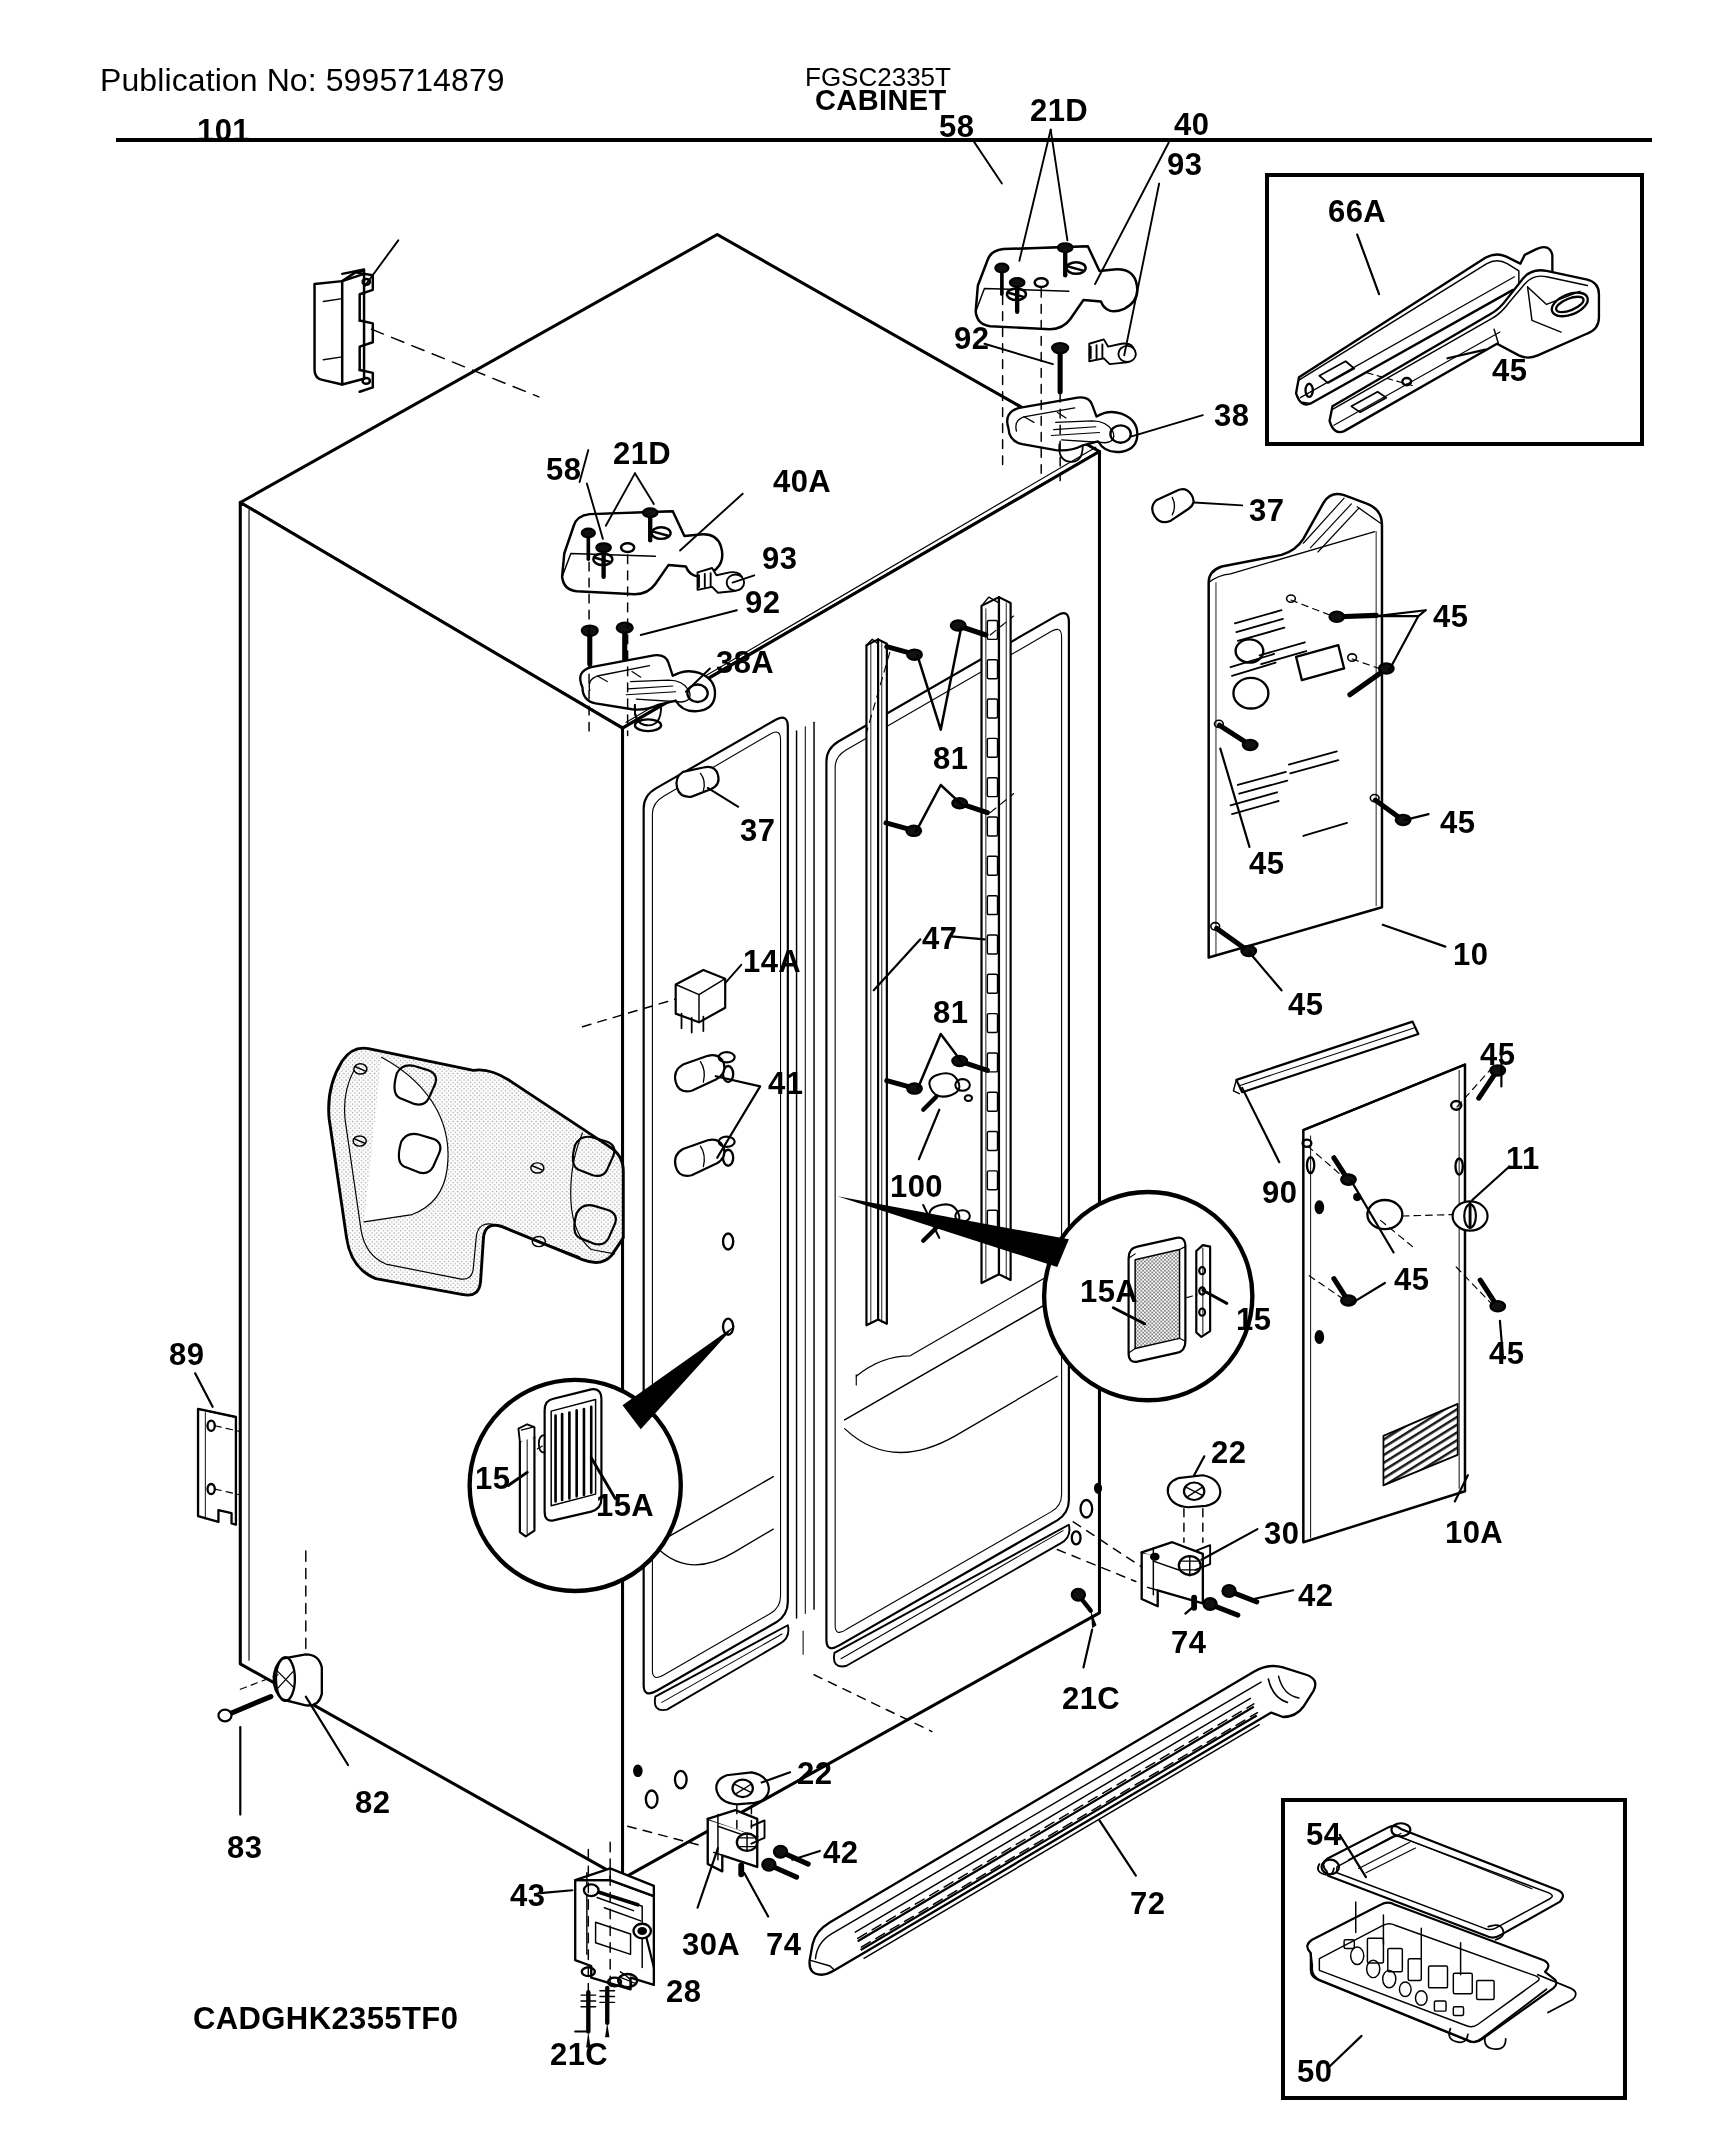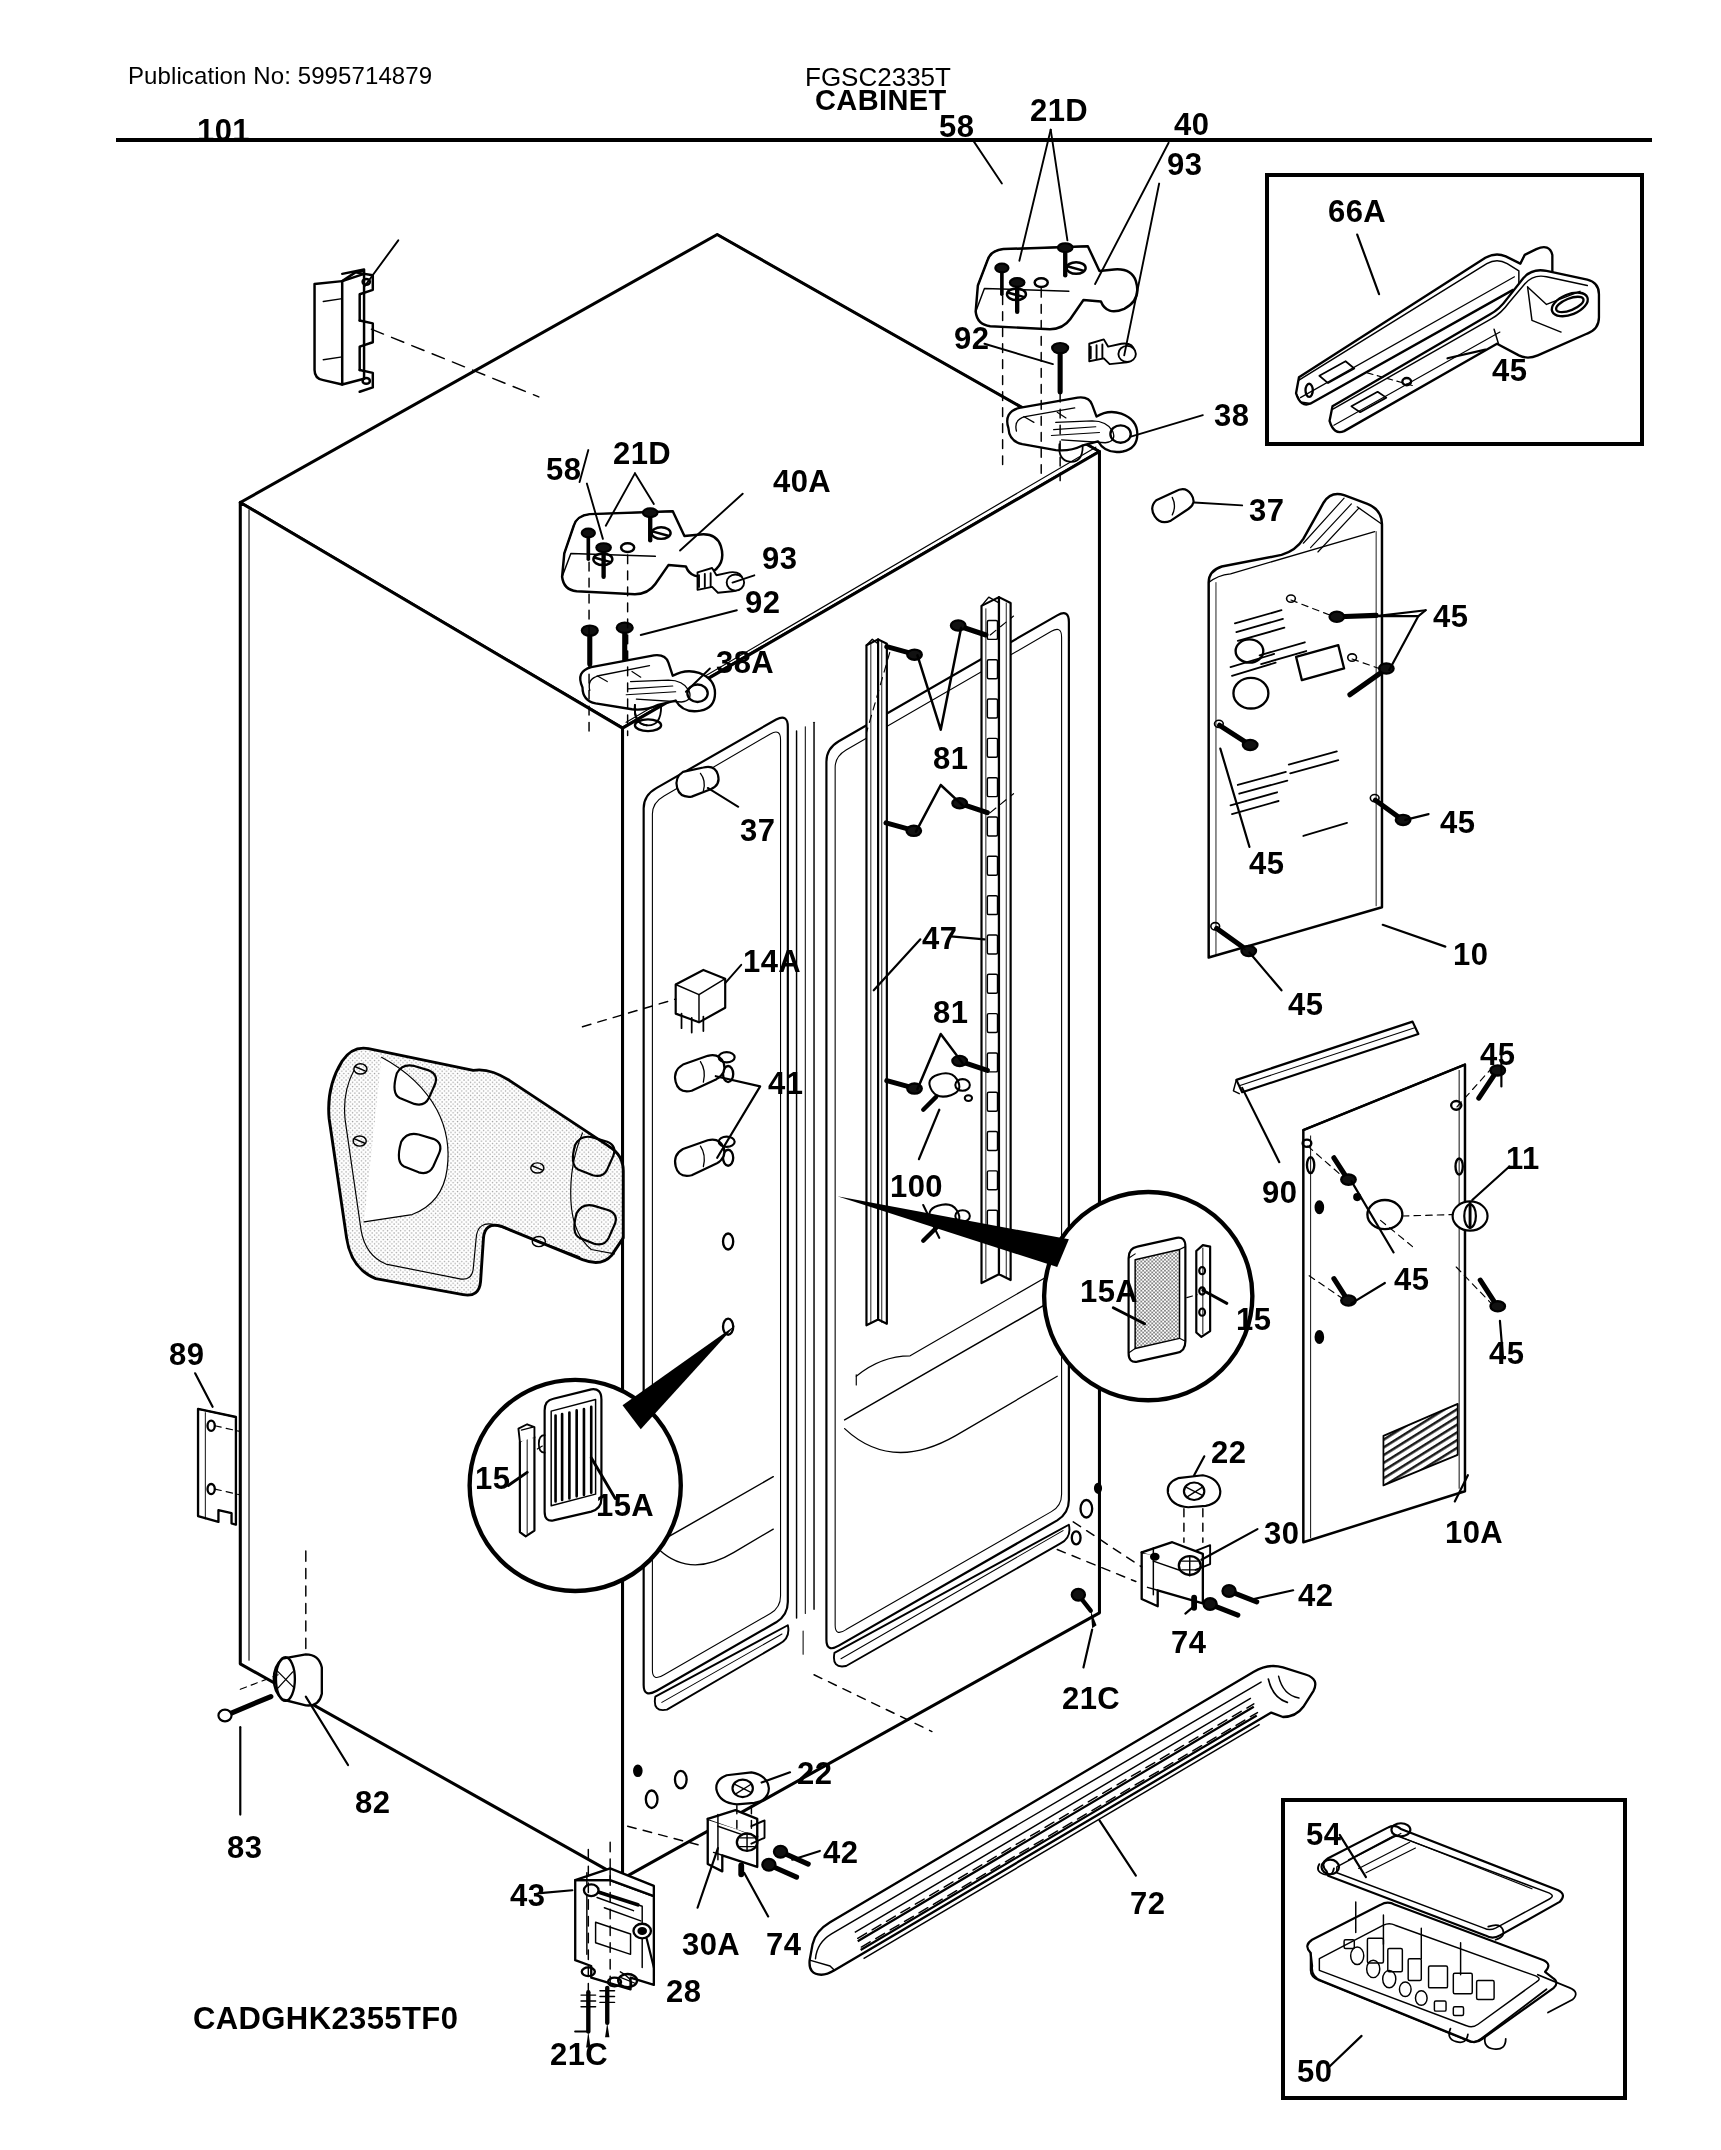--- a/index.html
+++ b/index.html
@@ -5,21 +5,21 @@
 <style>
   html,body{margin:0;padding:0;background:#ffffff;}
   body{
     width:1722px;height:2151px;position:relative;overflow:hidden;
     font-family:"Liberation Sans", sans-serif;color:#000;
   }
   #sheet{position:absolute;left:0;top:0;width:1722px;height:2151px;}
 
   
   .hdr-pub{
-    position:absolute;left:128px;top:62px;font-size:24px;letter-spacing:0.1px;
+    position:absolute;left:100px;top:62px;font-size:32px;letter-spacing:0.1px;
     white-space:nowrap;
   }
   .hdr-model{
     position:absolute;left:805px;top:62px;font-size:26px;white-space:nowrap;
   }
   .hdr-title{
     position:absolute;left:815px;top:84px;font-size:29px;font-weight:bold;
     letter-spacing:0.4px;white-space:nowrap;
   }
   .hdr-rule{

